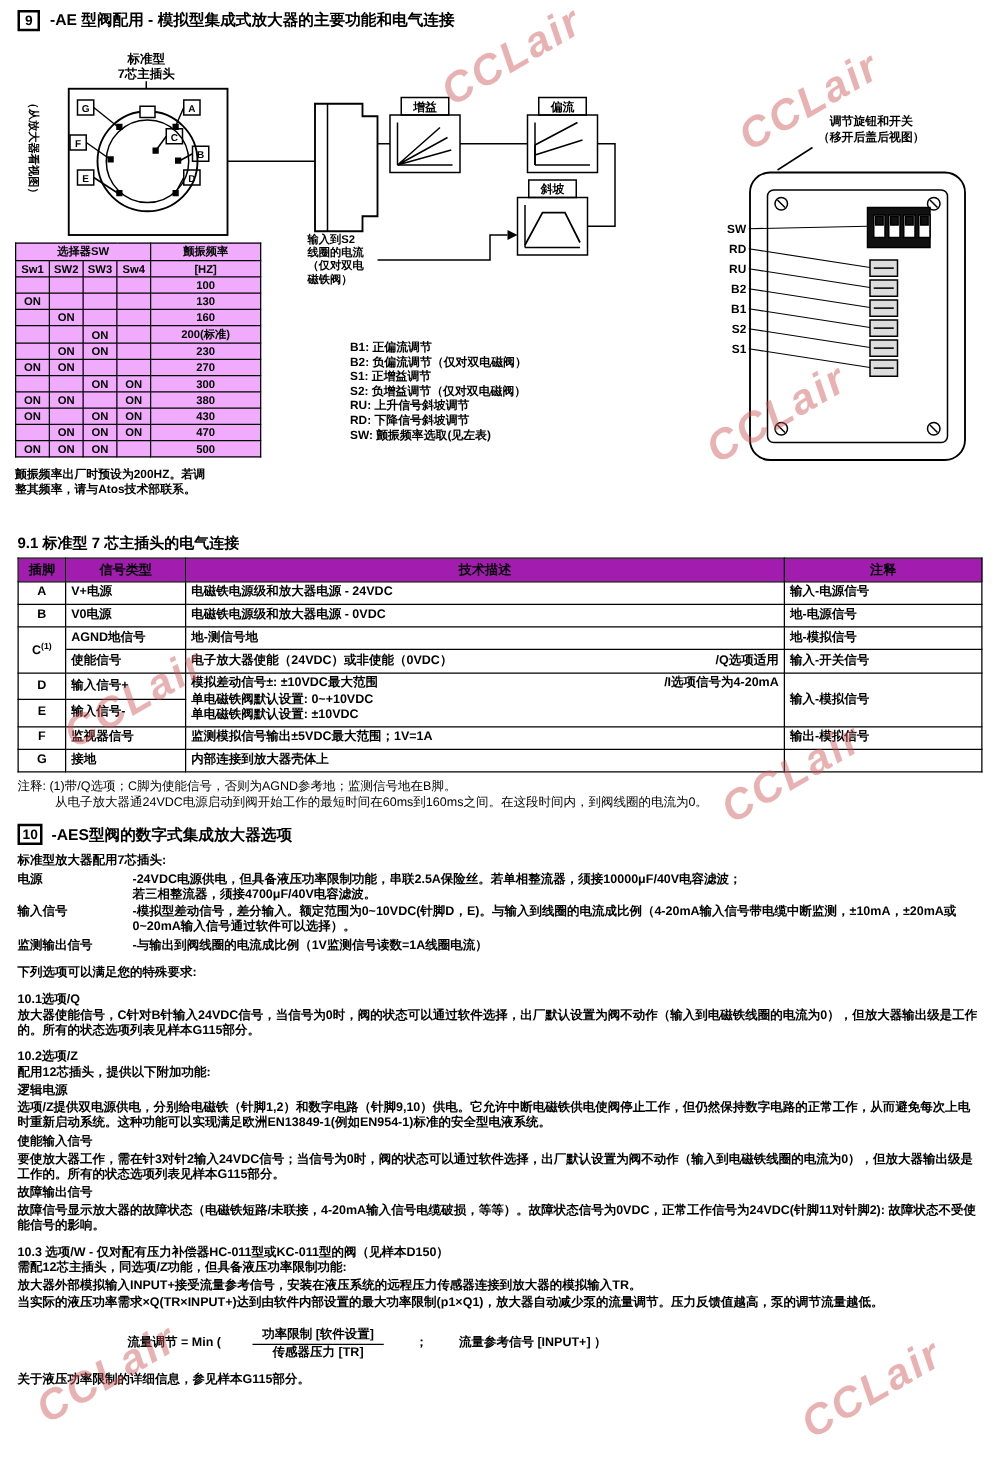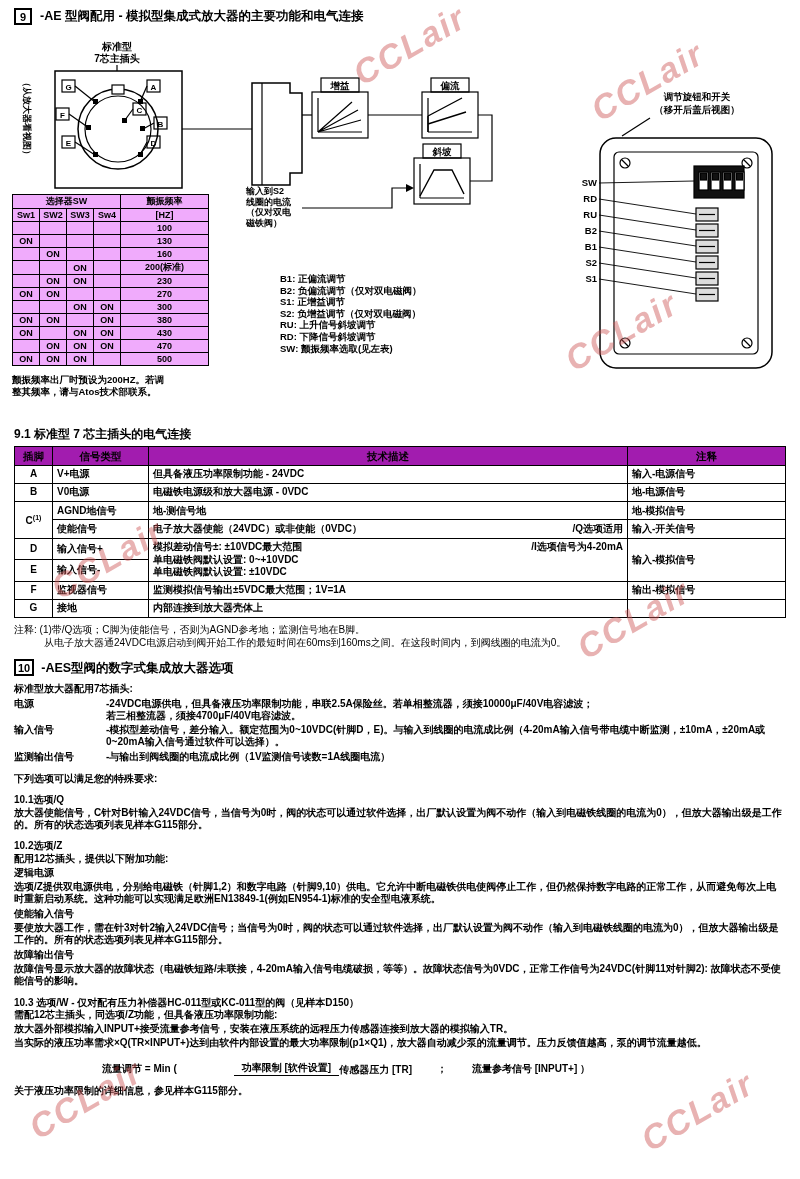--- a/index.html
+++ b/index.html
@@ -51,21 +51,21 @@
 
   .sec10hdr { display:flex; align-items:center; gap:7px; margin:10px 0 7px; }
   .para { font-weight:bold; margin-bottom:2px; }
   .gapt { margin-top:10px; }
   .spec { display:flex; margin-bottom:2px; }
   .spec .term { width:92px; flex:none; font-weight:bold; }
   .spec .desc { font-weight:bold; white-space:pre-line; }
   .subt { font-weight:bold; margin-top:9px; }
 
   .formula { display:flex; align-items:center; gap:25px; margin:12px 0 9px 88px; font-weight:bold; }
-  .frac { display:inline-flex; flex-direction:row; align-items:flex-end;margin-left:32px; }
+  .frac { display:inline-flex; flex-direction:column; align-items:center; }
   .frac .nm { border-bottom:1.5px solid #000; padding:0 8px 1px; }
   .frac .dn { padding-top:1px; }
 </style>
 </head>
 <body>
 
 <div>
 
   <span class="wm" style="left:348px;top:26px">CCLair</span>
   <span class="wm" style="left:586px;top:62px">CCLair</span>
@@ -350,21 +350,21 @@
       <tbody>
           <tr>
         <th class="pin">插脚</th>
         <th class="type">信号类型</th>
         <th>技术描述</th>
         <th class="note">注释</th>
       </tr>
       <tr>
         <td class="pin">A</td>
         <td class="type">V+电源</td>
-        <td>但具备液压功率限制功能 - 24VDC</td>
+        <td>电磁铁电源级和放大器电源 - 24VDC</td>
         <td class="note">输入-电源信号</td>
       </tr>
       <tr>
         <td class="pin">B</td>
         <td class="type">V0电源</td>
         <td>电磁铁电源级和放大器电源 - 0VDC</td>
         <td class="note">地-电源信号</td>
       </tr>
       <tr>
         <td class="pin" rowspan="2"><span>C</span><sup>(1)</sup></td>

